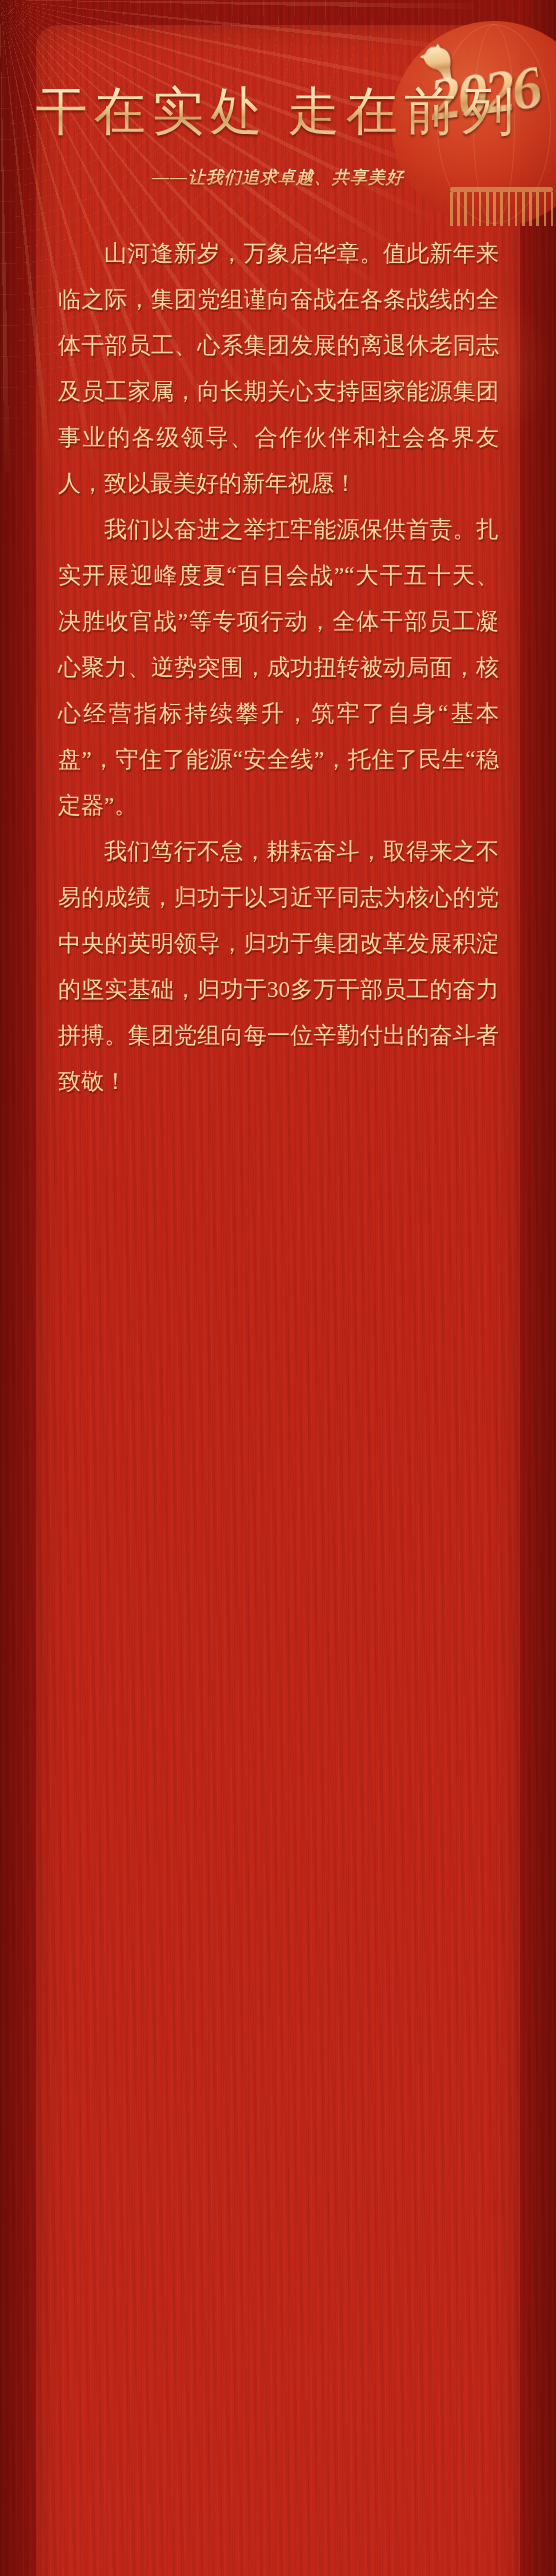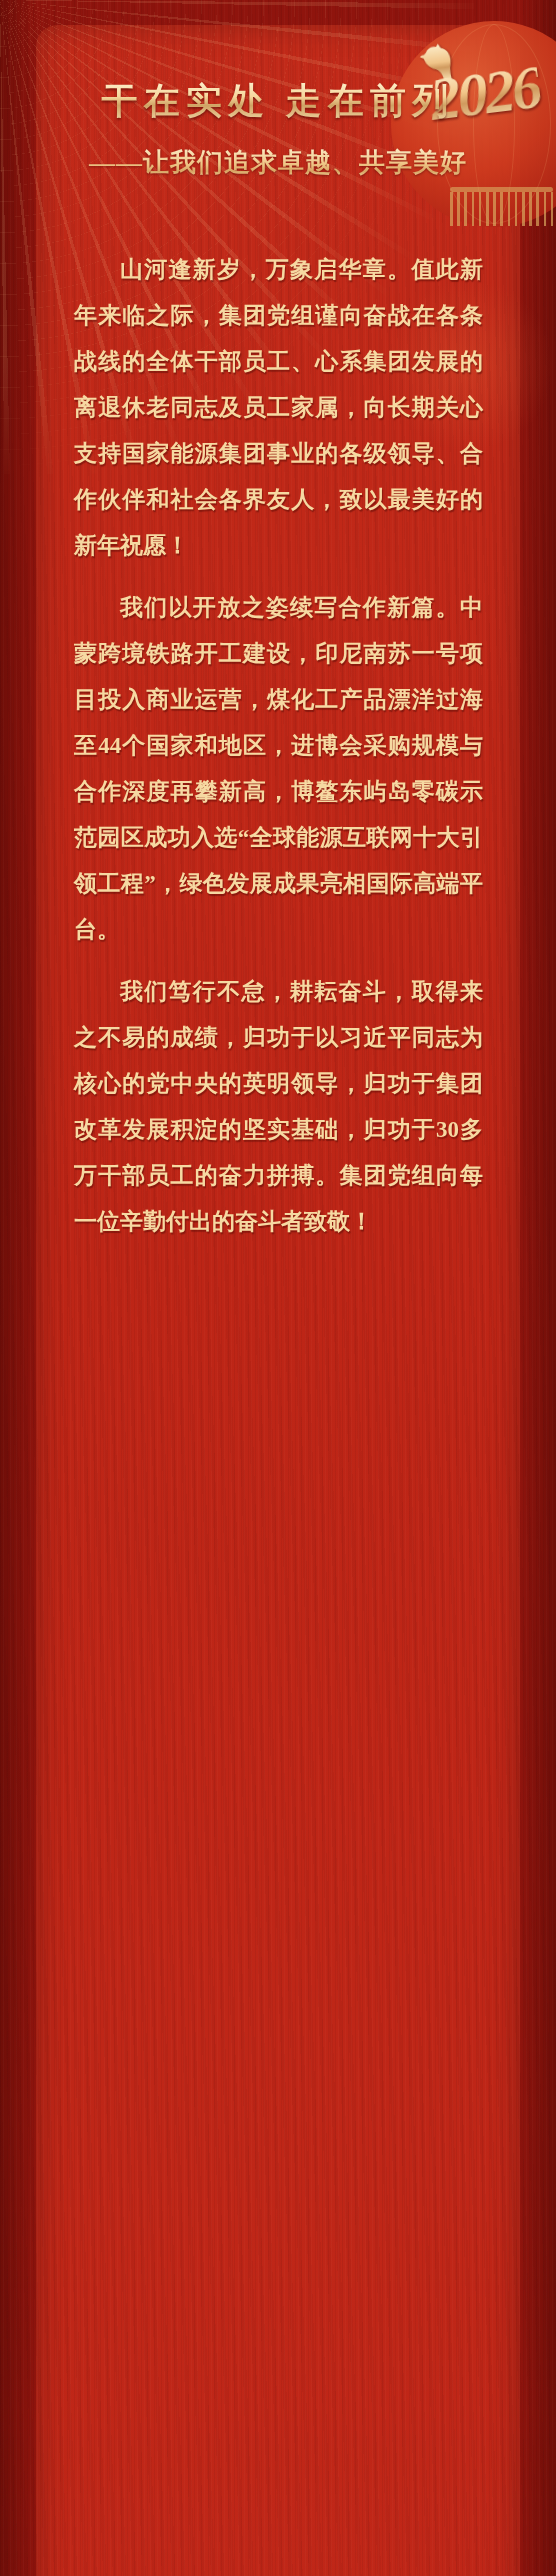--- a/index.html
+++ b/index.html
@@ -77,39 +77,40 @@
   .year-text{
     display:block;margin-top:-14.4px;
     font-size:61px;line-height:1;font-weight:bold;font-style:italic;letter-spacing:-3.1px;
     background:linear-gradient(175deg,#fdeecb 10%,#f2c68a 45%,#d09a5e 60%,#f8e0b2 95%);
     -webkit-background-clip:text;background-clip:text;color:transparent;
     filter:drop-shadow(1.5px 2.1px 1px rgba(80,8,4,0.55));
   }
   
   .header{position:absolute;left:0;right:0;top:77px;z-index:6;text-align:center;}
   .title{
-    font-size:36px;font-weight:bold;letter-spacing:6.2px;
+    font-size:52px;font-weight:normal;letter-spacing:6.2px;
     background:linear-gradient(180deg,#fdf1d1 5%,#f6d79c 40%,#cfa264 58%,#f9e3b4 100%);
     -webkit-background-clip:text;background-clip:text;color:transparent;
     filter:drop-shadow(0 2.1px 1px rgba(90,10,5,0.6));
   }
   .subtitle{
-    margin-top:18.5px;font-size:26px;font-weight:bold;letter-spacing:1px;
+    margin-top:18.5px;font-size:17px;font-weight:bold;letter-spacing:1px;
     background:linear-gradient(180deg,#fbe9c2 10%,#eec484 55%,#d8a564 75%,#f6ddae 100%);
     -webkit-background-clip:text;background-clip:text;color:transparent;
     filter:drop-shadow(0 1.5px 1px rgba(90,10,5,0.55));
+    font-style:italic;
   }
   
   .letter{
     position:absolute;left:58px;top:231px;width:441px;z-index:6;
     font-size:23px;line-height:46px;color:#f6d9a2;
     text-align:justify;text-justify:inter-ideograph;
     text-shadow:1px 1.5px 1px rgba(80,8,4,0.45);
   }
-  .letter p{margin:16px;text-indent:2em;font-weight:bold;}
+  .letter p{margin:0;text-indent:2em;}
 </style>
 </head>
 <body>
 
 <div class="page">
   <div class="side-band left"></div>
   <div class="side-band right"></div>
 
   <div class="panel"></div>
   <div class="rays"></div>
@@ -133,19 +134,19 @@
     <span class="year-text">2026</span>
   </div>
 
   <div class="header">
     <div class="title">干在实处 走在前列</div>
     <div class="subtitle">——让我们追求卓越、共享美好</div>
   </div>
 
   <div class="letter">
     <p>山河逢新岁，万象启华章。值此新年来临之际，集团党组谨向奋战在各条战线的全体干部员工、心系集团发展的离退休老同志及员工家属，向长期关心支持国家能源集团事业的各级领导、合作伙伴和社会各界友人，致以最美好的新年祝愿！</p>
-    <p>我们以开放之姿续写合作新篇。中蒙跨境铁路开工建设，印尼南苏一号项目投入商业运营，煤化工产品漂洋过海至44个国家和地区，进博会采购规模与合作深度再攀新高，博鳌东屿岛零碳示范园区成功入选“全球能源互联网十大引领工程”，绿色发展成果亮相国际高端平台。</p>
+    <p>我们以奋进之举扛牢能源保供首责。扎实开展迎峰度夏“百日会战”“大干五十天、决胜收官战”等专项行动，全体干部员工凝心聚力、逆势突围，成功扭转被动局面，核心经营指标持续攀升，筑牢了自身“基本盘”，守住了能源“安全线”，托住了民生“稳定器”。</p>
     <p>我们笃行不怠，耕耘奋斗，取得来之不易的成绩，归功于以习近平同志为核心的党中央的英明领导，归功于集团改革发展积淀的坚实基础，归功于30多万干部员工的奋力拼搏。集团党组向每一位辛勤付出的奋斗者致敬！</p>
 
   </div>
 
 </div>
 
 
 </body></html>

